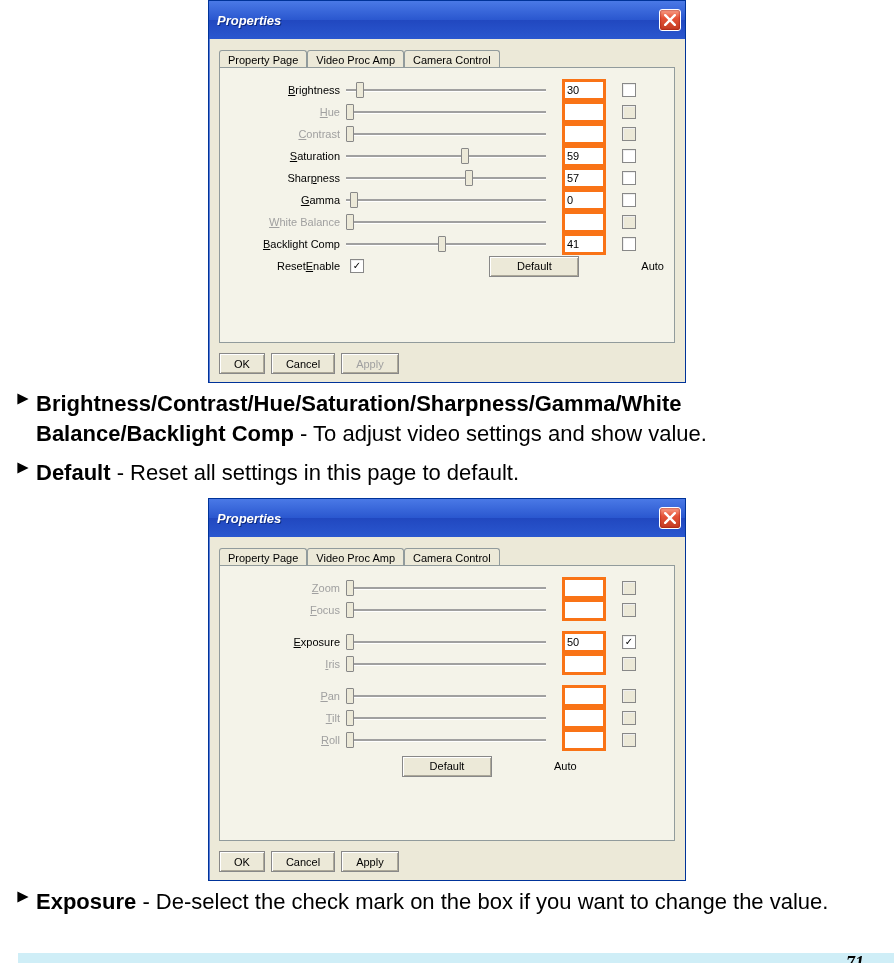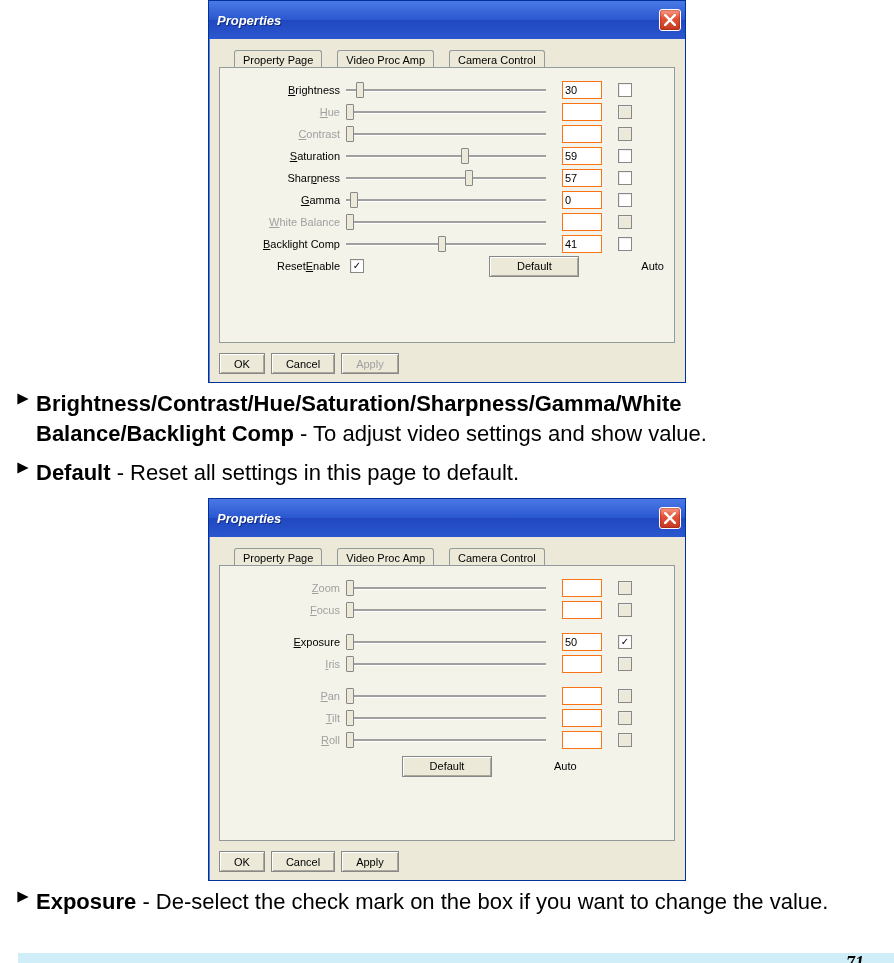--- a/index.html
+++ b/index.html
@@ -69,21 +69,20 @@
     background: #f4f3e9;
     font-size: 11px;
     border-radius: 3px 3px 0 0;
     margin-right: 0;
     position: relative;
     cursor: pointer;
   }
   .tab:not(.active) {
     top: 1px;
     background: #ece9d8;
-    margin-left: 15px;
   }
   .tab-pane {
     border: 1px solid #919b9c;
     background: #f4f3e9;
     padding: 12px 10px 12px 10px;
     min-height: 250px;
     position: relative;
   }
   
   .row {
@@ -120,21 +119,21 @@
     top: 0;
     background: #ece9d8;
     border: 1px solid #888;
     border-radius: 1px;
     box-sizing: border-box;
   }
   .val-input {
     width: 34px;
     height: 16px;
     margin-left: 16px;
-    border: 1px solid #f97316;
+    border: 3px solid #f97316;
     background: #fff;
     font-size: 11px;
     padding: 0 2px;
     box-sizing: content-box;
   }
   .val-input.blank { background: #fff; }
   .auto-chk {
     width: 12px;
     height: 12px;
     border: 1px solid #888;

